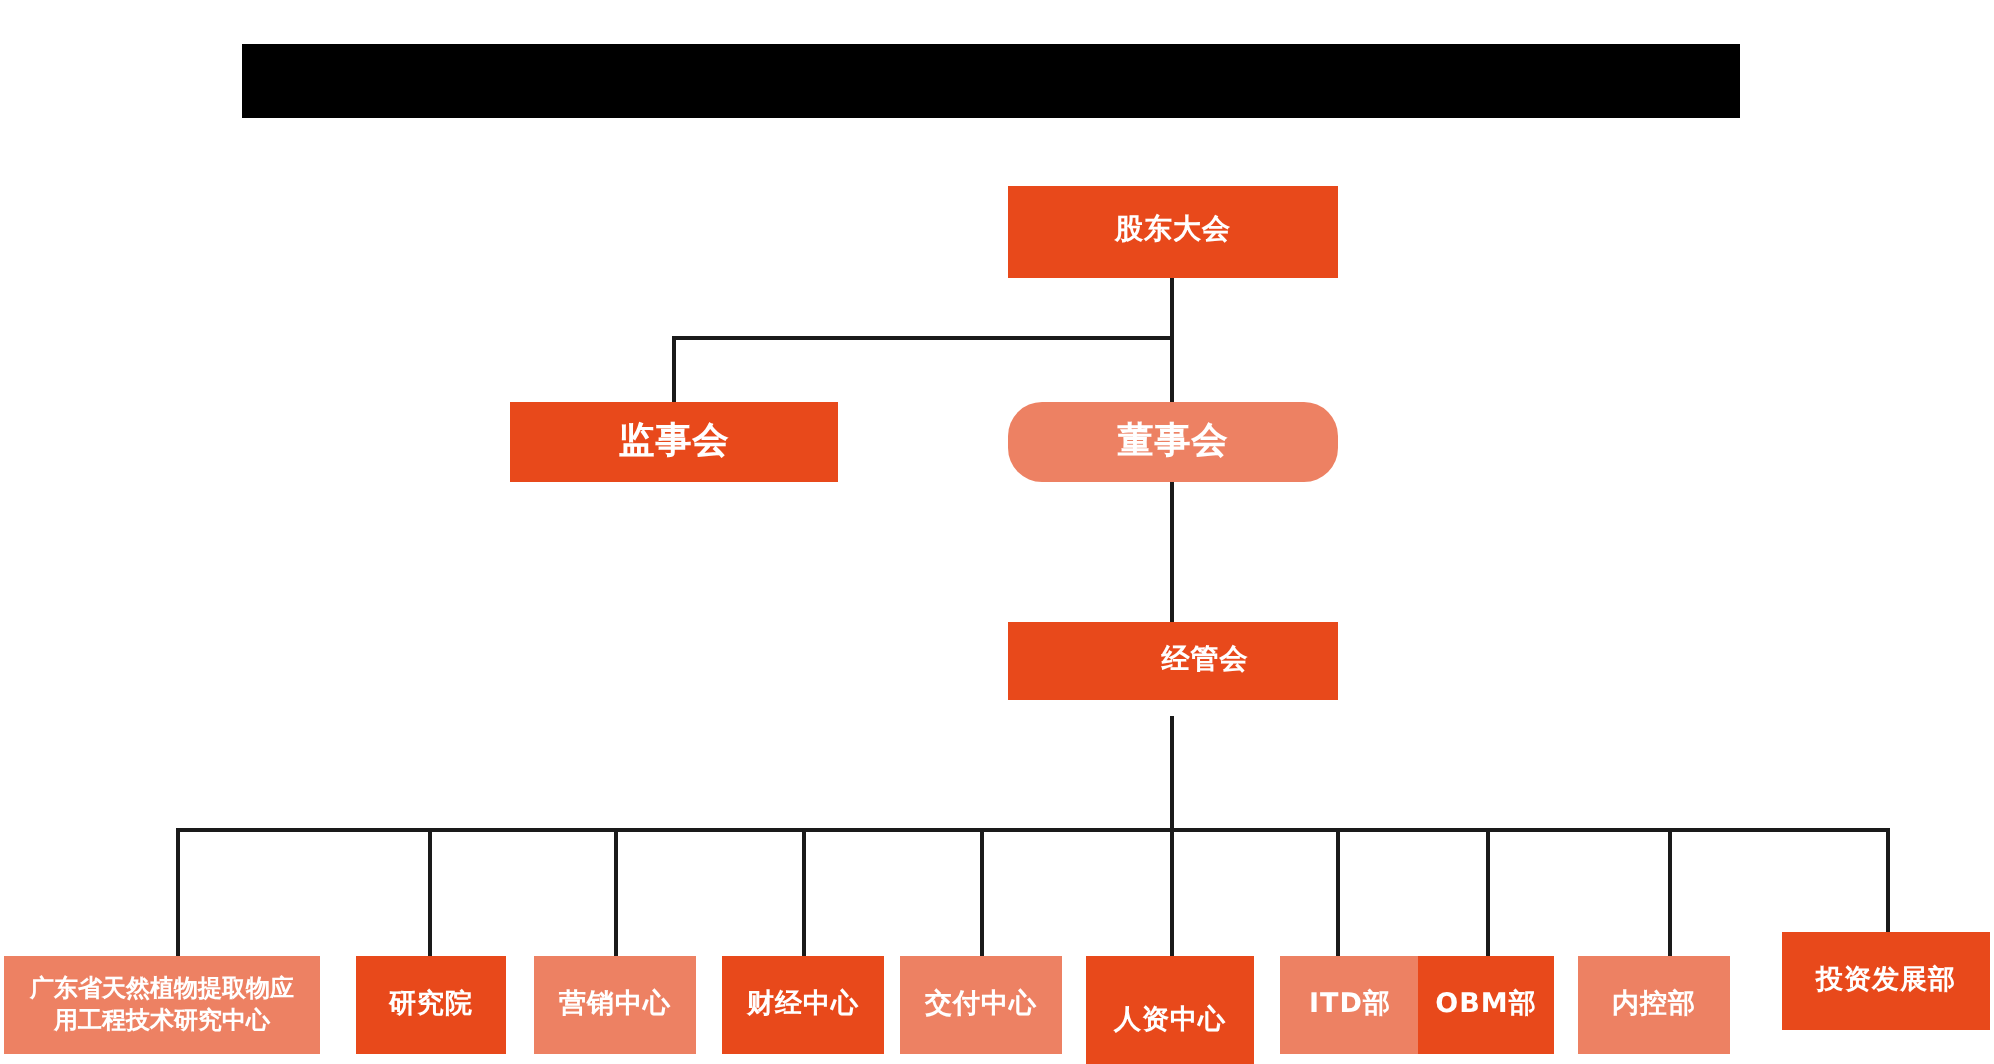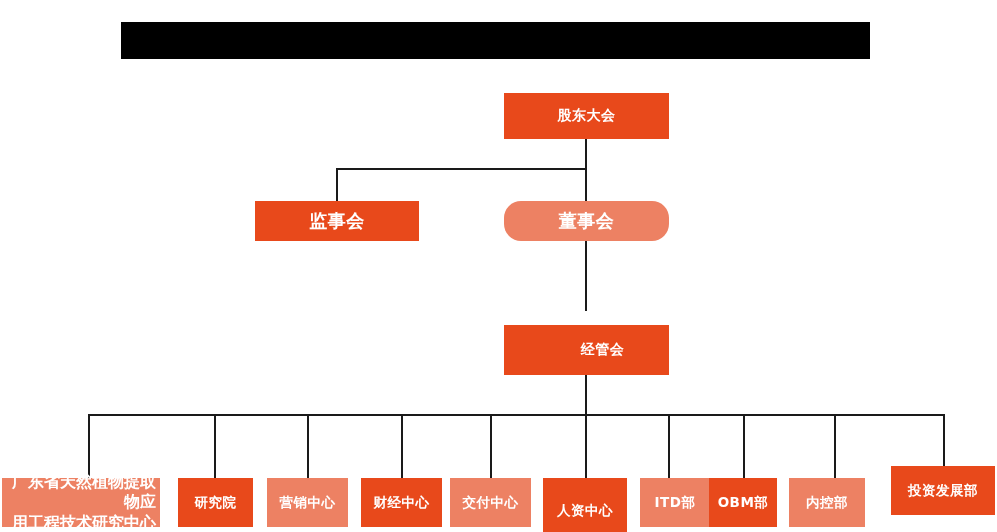--- a/index.html
+++ b/index.html
@@ -58,21 +58,21 @@
     line-height: 1.28;
     padding: 2px 4px;
   }
   .node.dark  { background: #E8491B; }
   .node.light { background: #ED8163; }
 
   .node.lvl1 { font-size: 14px; }
   .node.lvl2 { font-size: 18px; }
   .node.lvl3 { font-size: 14px; }
   .node.leaf { font-size: 13.5px; }
-  .node.leaf.small { font-size: 16px; letter-spacing: 0px; text-align: right; }
+  .node.leaf.small { font-size: 12px; letter-spacing: 0px; }
 </style>
 </head>
 <body>
 
 <div id="org-canvas">
 
   <div class="title-banner">
     <span class="banner-text"></span>
   </div>
 
@@ -99,21 +99,21 @@
   <div class="line v" style="left:668px; top:414px; height:64px;"></div>
   <div class="line v" style="left:743px; top:414px; height:64px;"></div>
   <div class="line v" style="left:834px; top:414px; height:64px;"></div>
   <div class="line v" style="left:943px; top:414px; height:64px;"></div>
 
   <div class="node dark lvl1" style="left:504px; top:93px; width:165px; height:46px;text-align:right;">股东大会</div>
 
   <div class="node dark lvl2" style="left:255px; top:201px; width:164px; height:40px;">监事会</div>
   <div class="node light lvl2" style="left:504px; top:201px; width:165px; height:40px;border-radius:17px;">董事会</div>
 
-  <div class="node dark lvl3" style="left:504px; top:325px; width:165px; height:50px;padding-left:36px;">经管会</div>
+  <div class="node dark lvl3" style="left:504px; top:311px; width:165px; height:39px;padding-left:36px;">经管会</div>
 
   <div class="node light leaf small" style="left:2px; top:478px; width:158px; height:49px;">
     <span>
       <span>广东省天然植物提取物应</span><br>
       <span>用工程技术研究中心</span>
     </span>
   </div>
 
   <div class="node dark leaf" style="left:178px; top:478px; width:75px; height:49px;">研究院</div>
 

